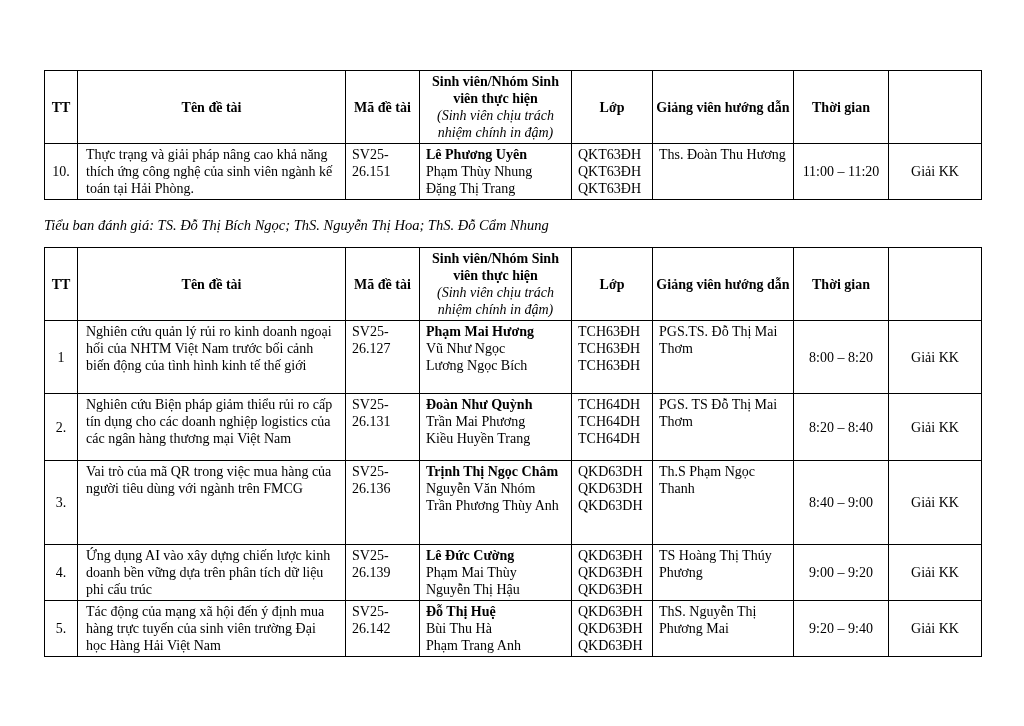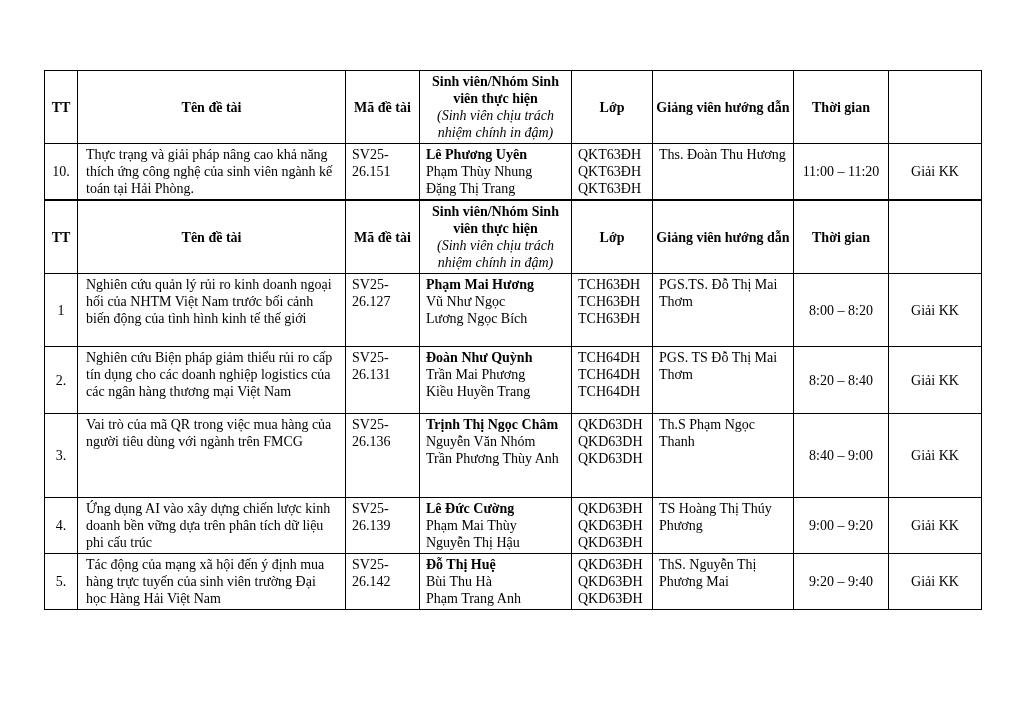--- a/index.html
+++ b/index.html
@@ -114,20 +114,21 @@
         <div>QKT63ĐH</div>
         <div>QKT63ĐH</div>
       </td>
       <td>Ths. Đoàn Thu Hương</td>
       <td class="cell-time">11:00 – 11:20</td>
       <td class="cell-award">Giải KK</td>
     </tr>
   </tbody>
     </table>
 
+  <div class="evaluators-line">Tiểu ban đánh giá: TS. Đỗ Thị Bích Ngọc; ThS. Nguyễn Thị Hoa; ThS. Đỗ Cẩm Nhung</div>
 
   <table class="doc-table">
     <colgroup>
       <col class="c-tt">
         <col class="c-topic">
         <col class="c-code">
         <col class="c-students">
       <col class="c-class">
         <col class="c-advisor">
         <col class="c-time">

